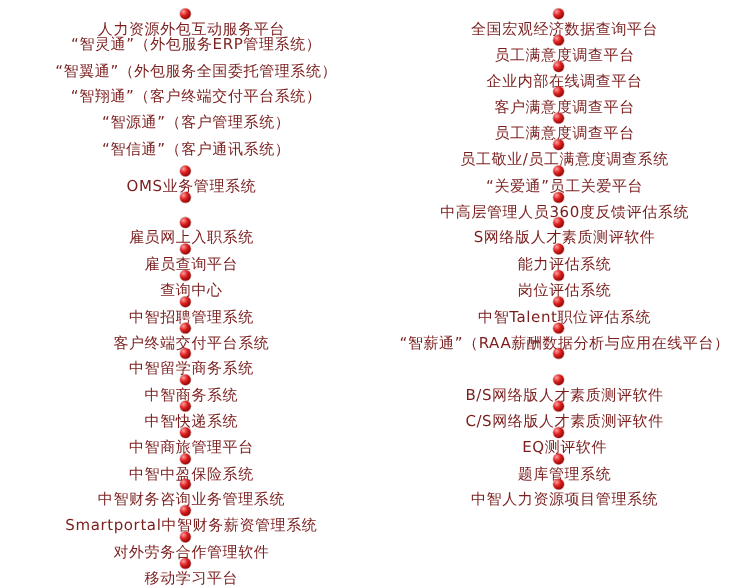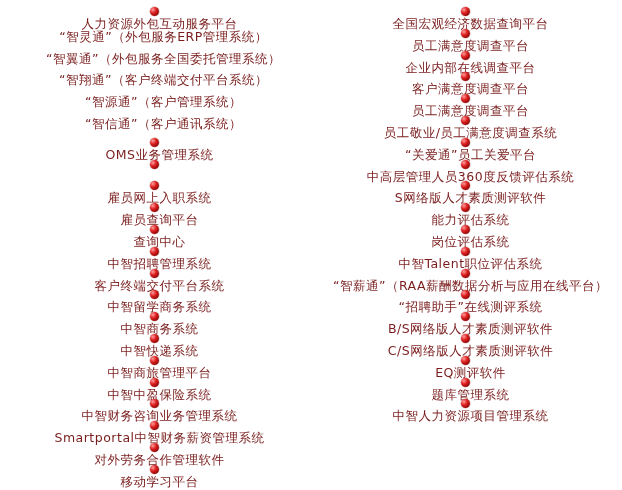--- a/index.html
+++ b/index.html
@@ -179,21 +179,20 @@
       <li class="row">
         <span class="bullet"></span>
         <span class="label">中智Talent职位评估系统</span>
       </li>
       <li class="row">
         <span class="bullet"></span>
         <span class="label">“智薪通”（RAA薪酬数据分析与应用在线平台）</span>
       </li>
       <li class="row">
         <span class="bullet"></span>
-        <span class="label">“招聘助手”在线测评系统</span>
       </li>
       <li class="row">
         <span class="bullet"></span>
         <span class="label">B/S网络版人才素质测评软件</span>
       </li>
       <li class="row">
         <span class="bullet"></span>
         <span class="label">C/S网络版人才素质测评软件</span>
       </li>
       <li class="row">

